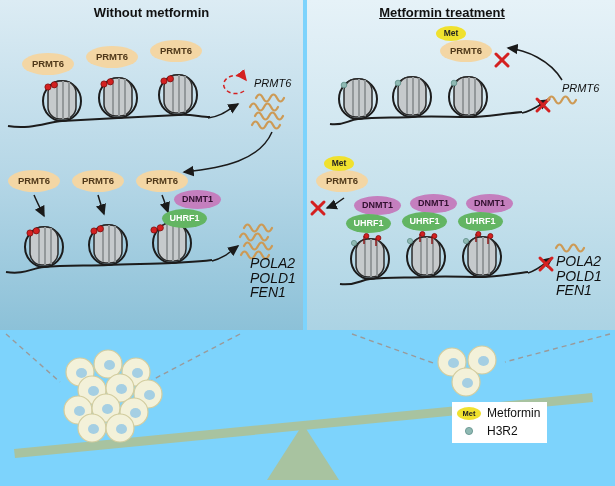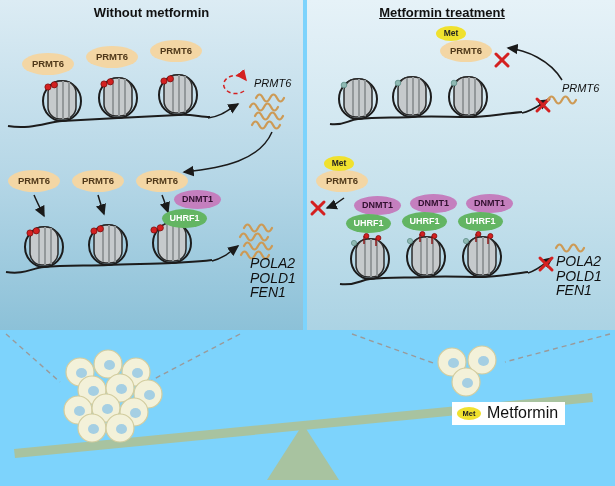--- a/index.html
+++ b/index.html
@@ -18,21 +18,21 @@
   .dnmt1{width:47px;height:19px;background:var(--dnmt1_fill,#c47fbe);color:#31102f;font-size:9px;font-weight:700;}
   .uhrf1{width:45px;height:19px;background:var(--uhrf1_fill,#63b563);color:#fff;font-size:9px;font-weight:700;}
   .gene{position:absolute;font-style:italic;font-size:11px;color:#101010;}
   .genes{position:absolute;font-style:italic;font-size:14px;line-height:14.5px;color:#101010;}
   .legend{position:absolute;left:452px;top:402px;background:#ffffff;padding:3px 7px 4px 4px;
           display:flex;flex-direction:column;gap:2px;}
   .lrow{display:flex;align-items:center;gap:5px;height:16px;}
   .licon{width:26px;display:flex;justify-content:center;align-items:center;}
   .lmet{width:24px;height:13px;border-radius:50%;background:var(--met_fill,#f0e12e);
         font-size:7.5px;font-weight:700;color:#222;display:flex;align-items:center;justify-content:center;}
-  .llabel{font-size:16px;color:#111;white-space:nowrap;}
+  .llabel{font-size:12px;color:#111;white-space:nowrap;}
   
   .dna{fill:none;stroke:#1c1c1c;stroke-width:2;}
   .arrow{fill:none;stroke:#1a1a1a;stroke-width:1.5;}
   .mrna{fill:none;stroke:var(--mrna,#cd9a55);stroke-width:2.2;stroke-linecap:round;}
   .redx{stroke:var(--red_mark,#d42020);stroke-width:3;stroke-linecap:round;}
   .red-dot{fill:var(--red_mark,#d42020);stroke:#7d0e0e;stroke-width:0.8;}
   .teal-dot{fill:var(--h3r2_dot,#8fb9b3);stroke:#5f8f89;stroke-width:0.8;}
   .flag-pole{stroke:#8a0f0f;stroke-width:1.4;}
   .dashed-red{fill:none;stroke:var(--red_mark,#d42020);stroke-width:1.5;stroke-dasharray:4 3;}
   .dashed-gray{fill:none;stroke:#9a9a9a;stroke-width:1.4;stroke-dasharray:5 4;}
@@ -234,15 +234,23 @@
     <div>FEN1</div>
   </div>
 
   <div class="legend">
     <div class="lrow">
       <span class="licon">
         <span class="lmet">Met</span>
       </span>
       <span class="llabel">Metformin</span>
     </div>
+    <div class="lrow">
+      <span class="licon">
+        <svg width="24" height="14" viewBox="0 0 24 14">
+          <circle class="teal-dot" cx="12" cy="7" r="3.6"></circle>
+        </svg>
+      </span>
+      <span class="llabel">H3R2</span>
+    </div>
   </div>
 
 </div>
 
 </body></html>

